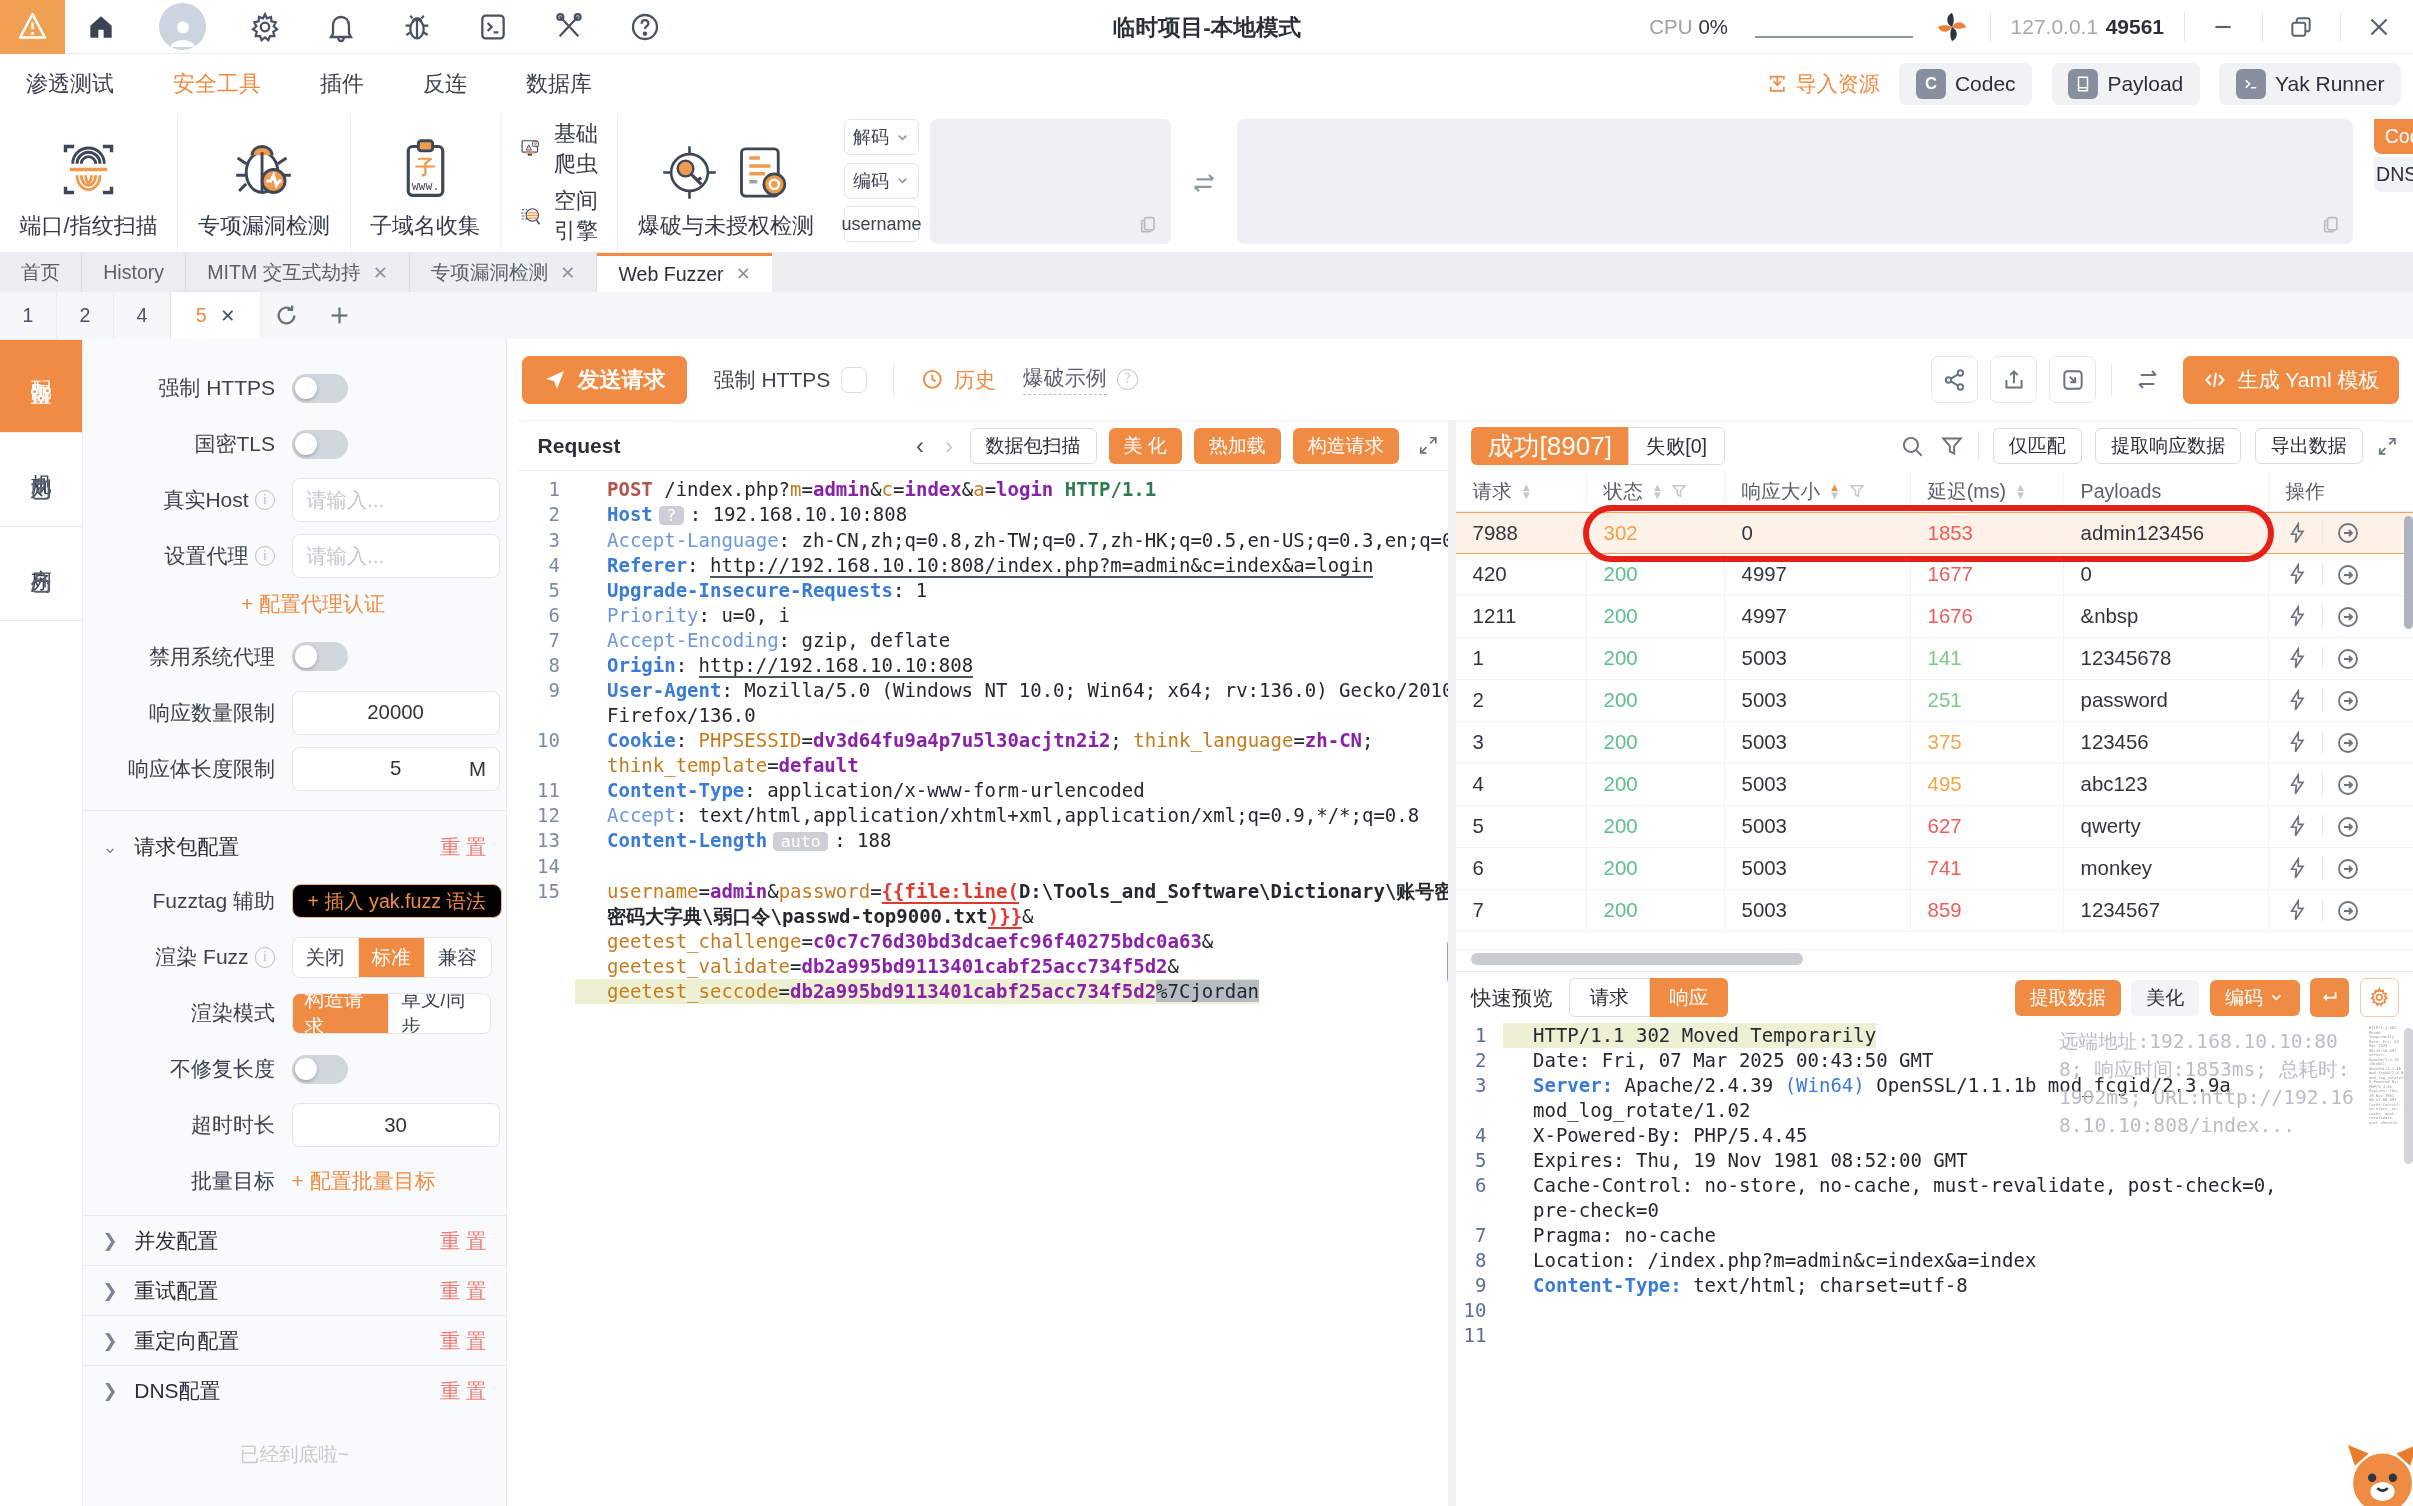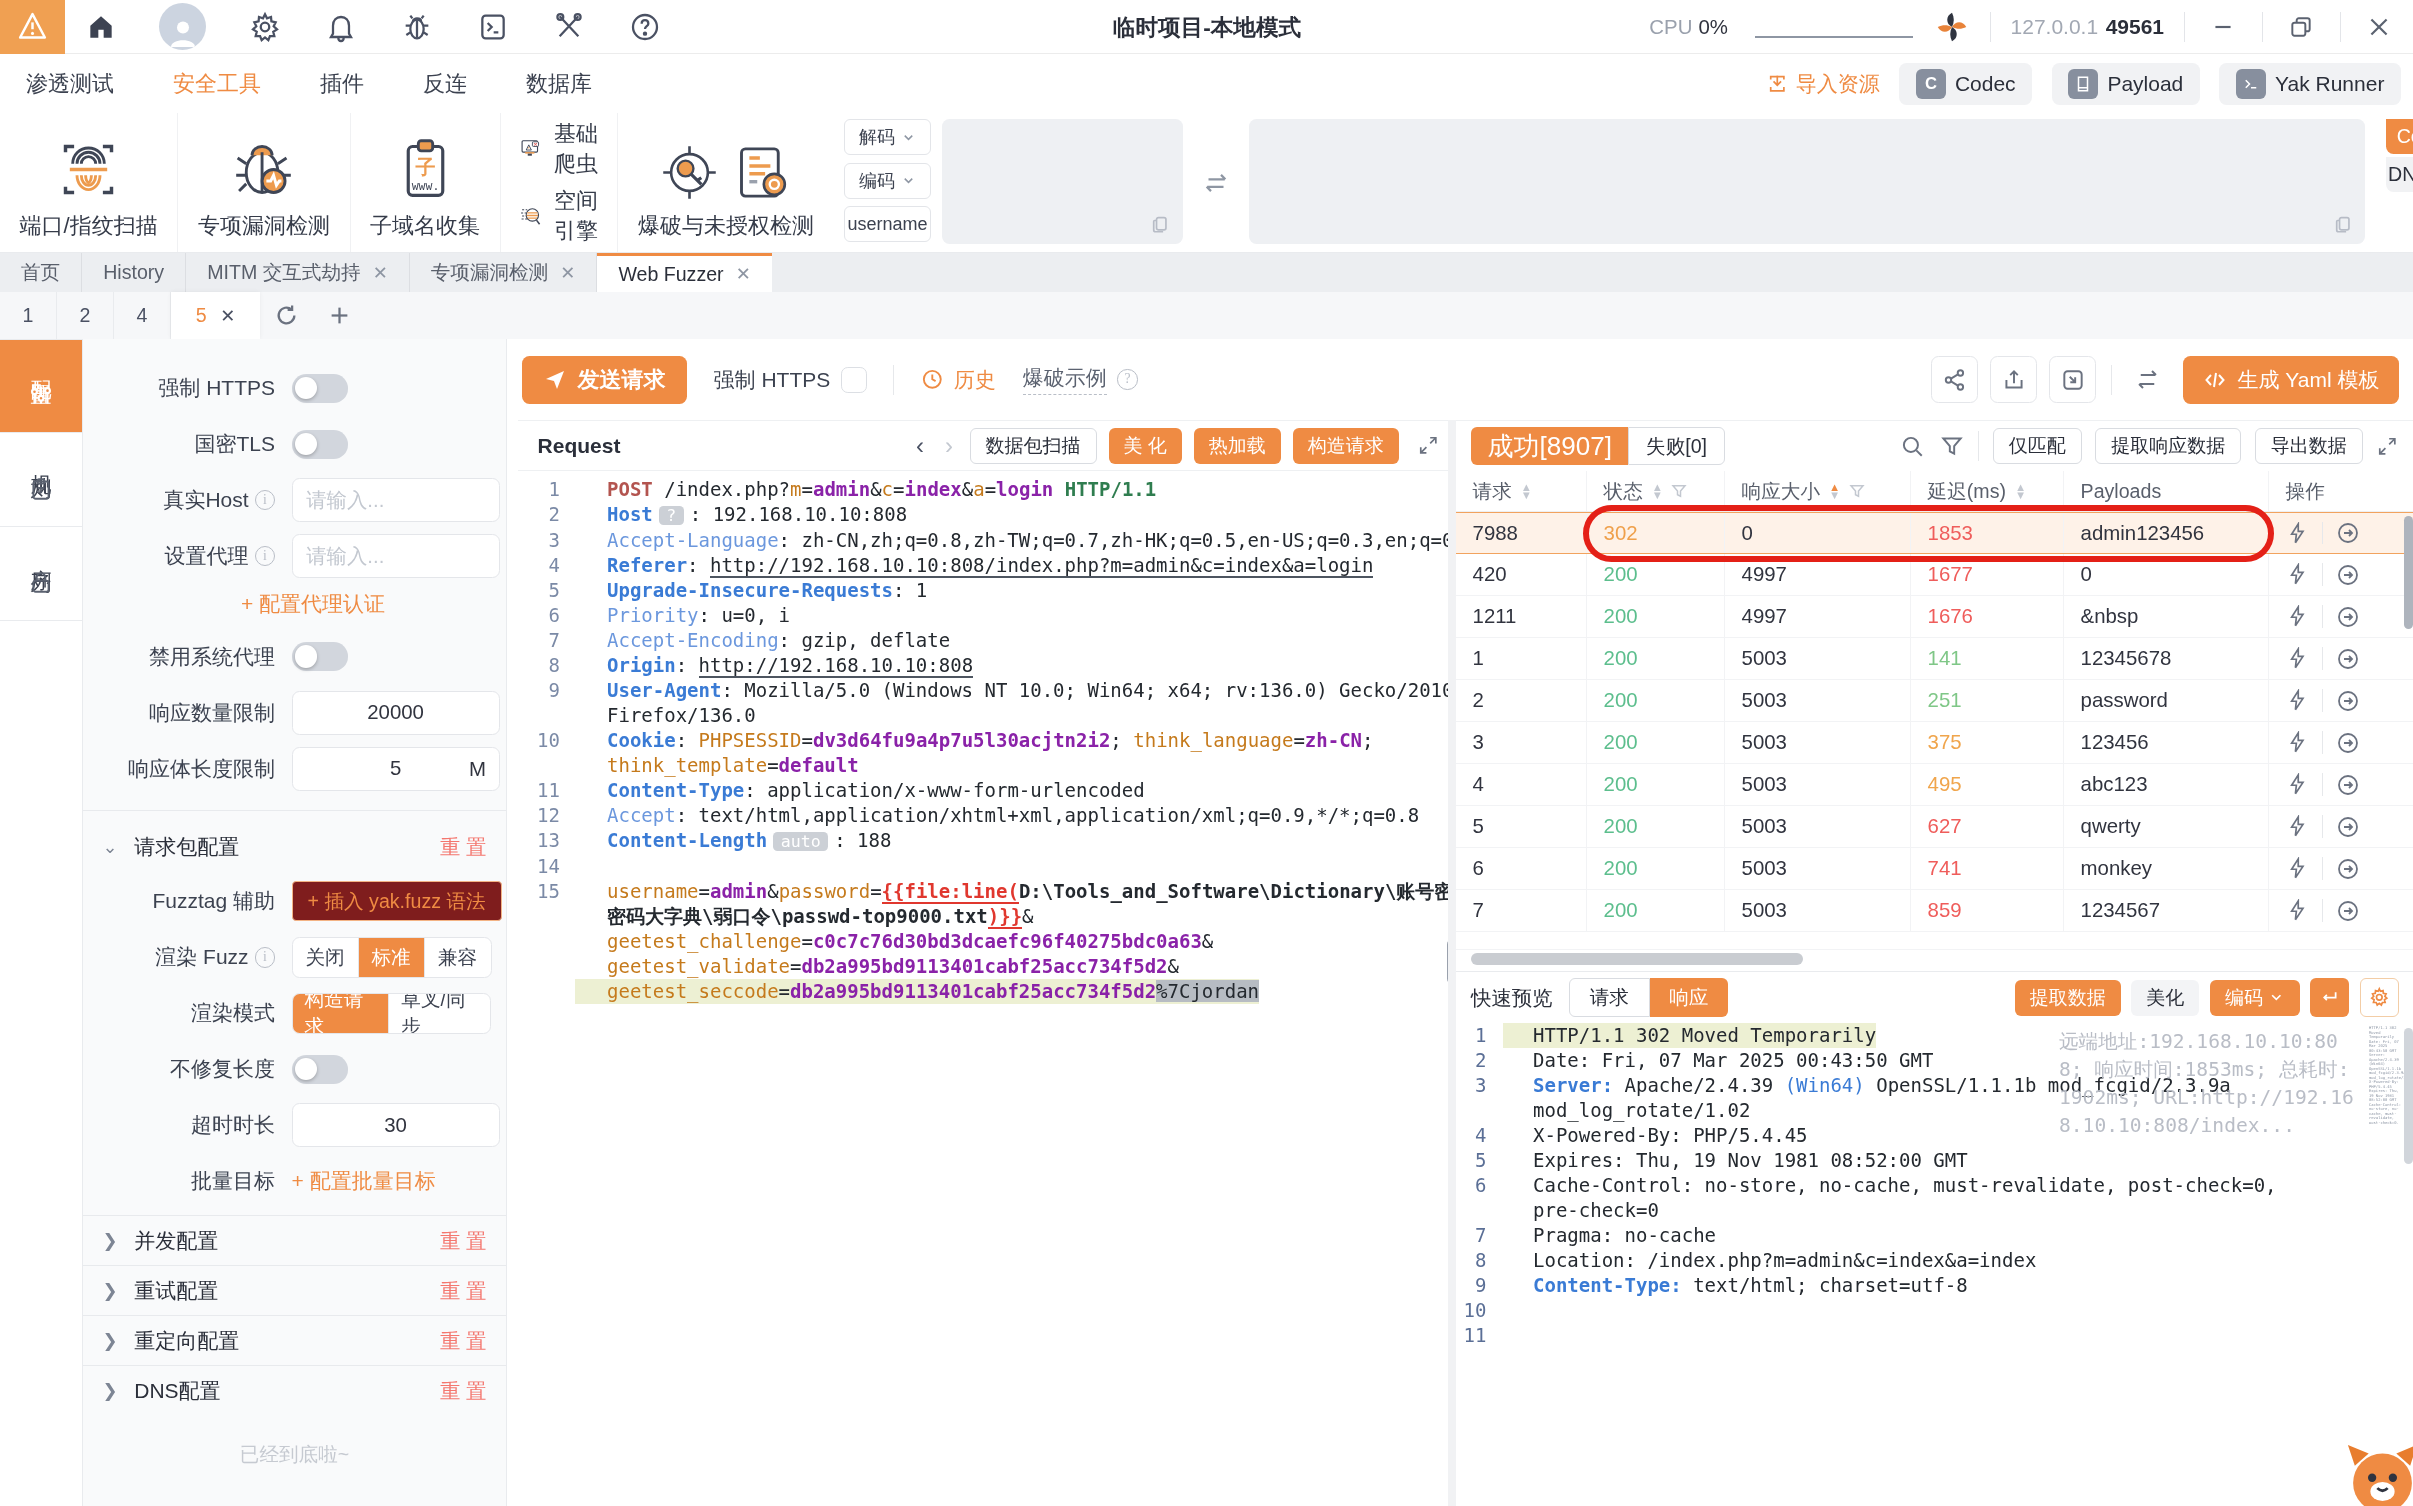--- a/index.html
+++ b/index.html
@@ -35,21 +35,21 @@
   
   .toolbar { position:absolute; left:0; top:113px; width:2413px; height:140px; background:#fff; border-bottom:0.8px solid #e9ebee; display:flex; }
   .feature { display:flex; flex-direction:column; align-items:center; justify-content:flex-end; padding:7.5px 19.6px 10.6px; border-right:0.8px solid #f0f1f3; }
   .feature-label { font-size:22px; color:#353b49; margin-top:7.5px; white-space:nowrap; }
   .feature-double { display:flex; flex-direction:column; justify-content:center; gap:7.5px; padding:6px 18px; border-right:0.8px solid #f0f1f3; }
   .mini-feature { display:flex; align-items:center; gap:10.6px; font-size:22px; color:#353b49; }
   .brute { display:flex; flex-direction:column; align-items:center; justify-content:flex-end; padding:7.5px 19.6px 10.6px; }
   .brute-icons { display:flex; gap:10.6px; align-items:center; }
   .codec-mini { display:flex; align-items:flex-start; gap:10.6px; padding:6px 0 6px 10.6px; }
   .cm-buttons { display:flex; flex-direction:column; gap:7.5px; }
-  .cm-btn { width:87px; height:36px; background:#fff; border:0.8px solid #e3e5e9; border-radius:6px; display:flex; align-items:center; justify-content:center; gap:6px; font-size:18px; color:#3c4250; }
+  .cm-btn { width:75px; height:36px; background:#fff; border:0.8px solid #e3e5e9; border-radius:6px; display:flex; align-items:center; justify-content:center; gap:6px; font-size:18px; color:#3c4250; }
   .cm-area { width:241px; height:125px; background:#eef0f3; border-radius:7.5px; position:relative; }
   .cm-area.wide { width:1116px; }
   .copy-ic { position:absolute; right:10.6px; bottom:9px; color:#b7bcc6; }
   .swap-ic { align-self:center; color:#8e96a3; margin:0 7.5px; }
   .codec-side { display:flex; flex-direction:column; margin-left:10.6px; }
   .side-tab { width:78px; height:35px; display:flex; align-items:center; justify-content:center; font-size:19.6px; border-radius:0 0 7.5px 7.5px; }
   .side-tab.codec { background:#ef8b43; color:#fff; border-radius:0 0 0 7.5px; }
   .side-tab.dnslog { background:#f1f2f4; color:#2b2f3a; margin-top:3px; border-radius:0 0 0 7.5px; }
 
   
@@ -86,21 +86,21 @@
   .unit-wrap { position:relative; }
   .unit { position:absolute; right:13.6px; top:50%; transform:translateY(-50%); font-size:20.4px; color:#31343f; }
   .info-i { width:20.4px; height:20.4px; border:1.5px solid #b9bec7; border-radius:50%; color:#b9bec7; font-size:13.6px; display:inline-flex; align-items:center; justify-content:center; font-family:"Liberation Serif",serif; flex:none; }
   .orange-link { color:#ef8b43; font-size:21px; }
   .center-link { margin:1.5px 0 16.6px 158px; }
   .section { border-top:0.8px solid #e8eaed; margin-top:19.6px; padding-top:16.6px; }
   .sec-head { display:flex; align-items:center; height:38px; padding:0 19.6px; margin-bottom:13.6px; }
   .sec-head .chev { color:#7d8594; margin-right:16.6px; font-size:18px; }
   .sec-title { font-size:21px; color:#2b2f3a; }
   .reset { margin-left:auto; color:#f4766e; font-size:20.4px; }
-  .pill-btn { height:40px; border:1.5px solid #f3b384; color:#ef8b43; border-radius:4px; background:#7f1d1d; font-size:19.6px; display:flex; align-items:center; padding:0 15px; white-space:nowrap; }
+  .pill-btn { height:34px; border:1.5px solid #f3b384; color:#ef8b43; border-radius:9px; background:#000000; font-size:19.6px; display:flex; align-items:center; padding:0 15px; white-space:nowrap; }
   .seg { display:flex; border:1.5px solid #e4e6ea; border-radius:7.5px; overflow:hidden; background:#fff; }
   .seg-item { min-width:66px; height:39px; display:flex; align-items:center; justify-content:center; font-size:19.6px; color:#3c4250; padding:0 12px; border-right:1.5px solid #e4e6ea; }
   .seg-item:last-child { border-right:none; }
   .seg-item.active { background:#ef8b43; color:#fff; }
   .coll-sec { border-top:0.8px solid #e8eaed; height:50px; display:flex; align-items:center; padding:0 19.6px; }
   .coll-sec .chev { color:#7d8594; margin-right:16.6px; font-size:18px; }
   .bottom-hint { text-align:center; color:#c6cad1; font-size:19.6px; margin-top:26px; }
 
   
   .work { position:absolute; left:507px; top:0; width:1907px; height:100%; }

